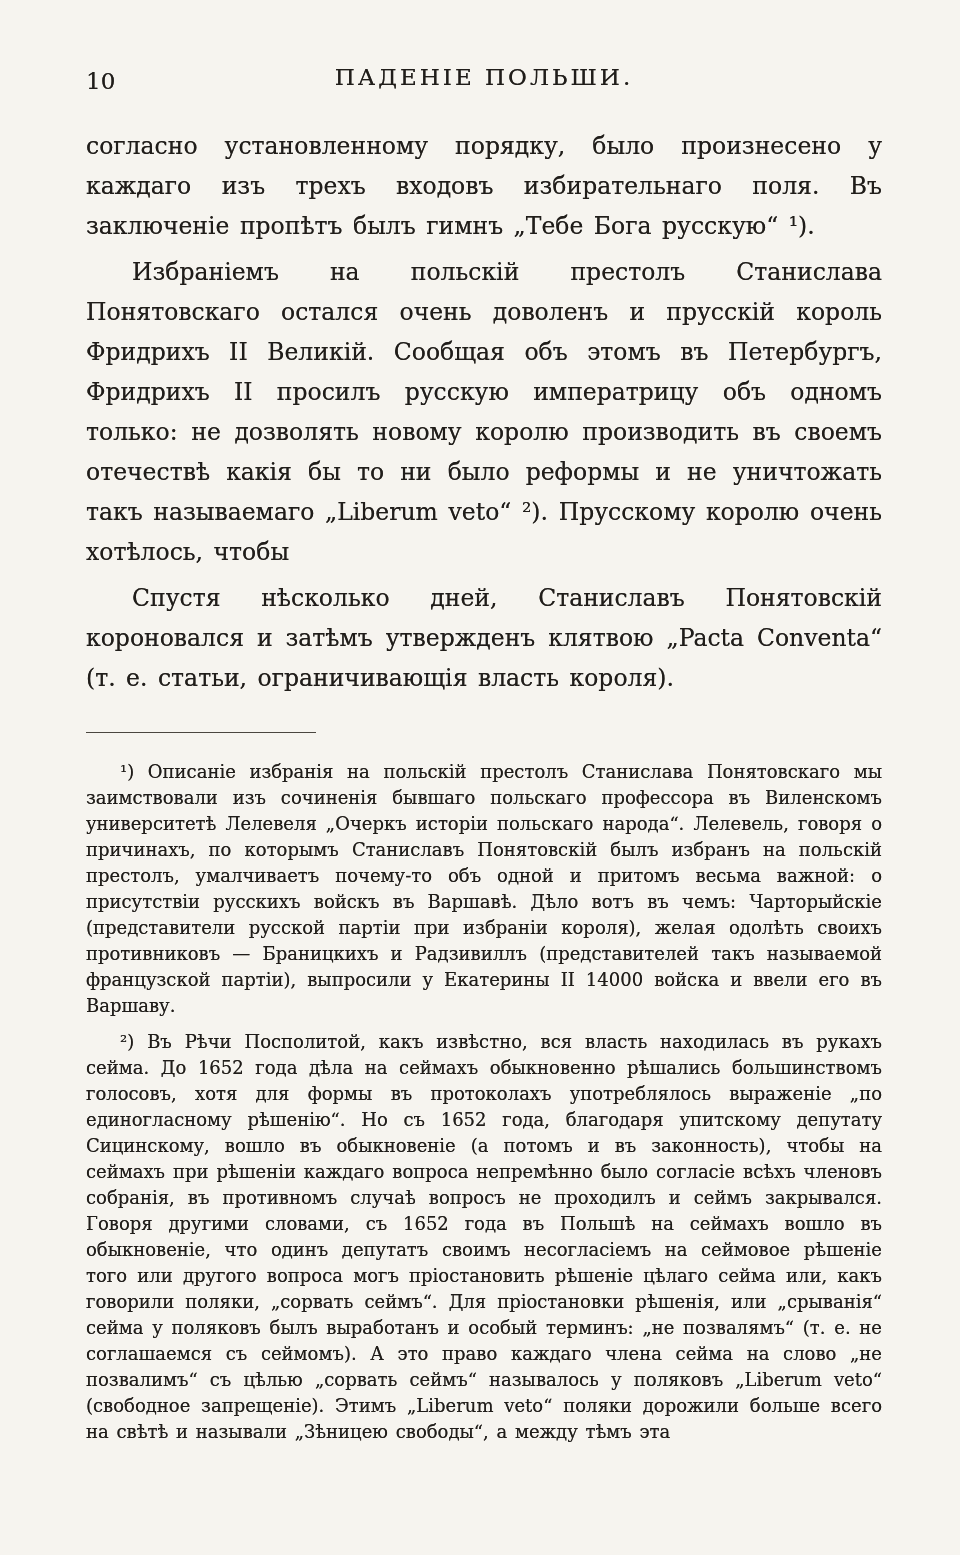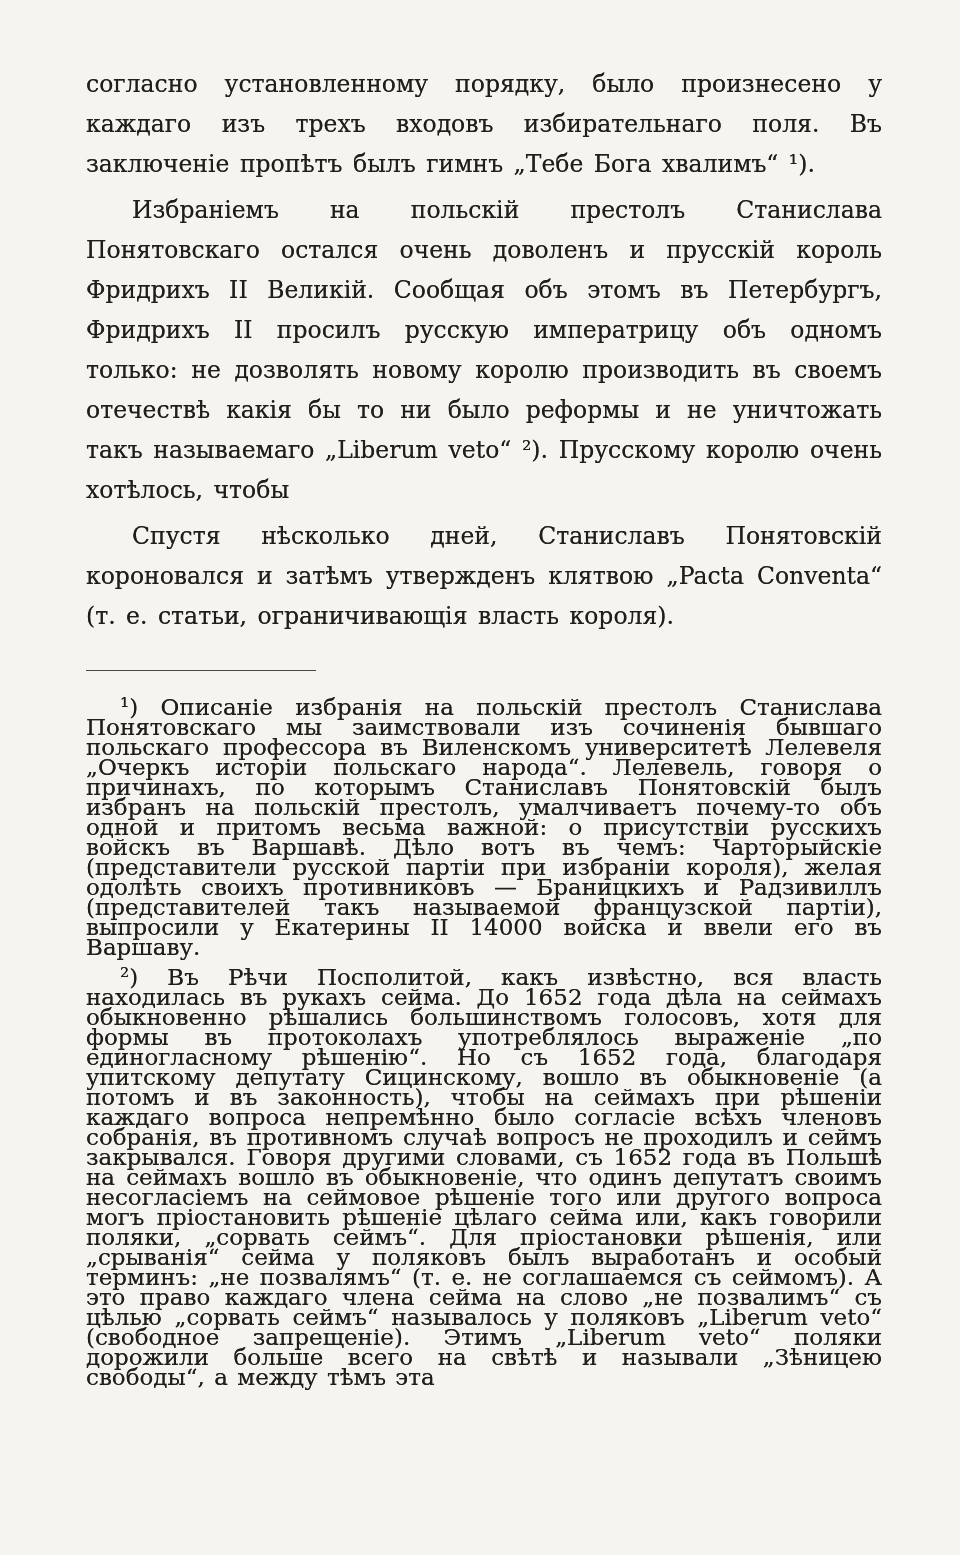--- a/index.html
+++ b/index.html
@@ -50,38 +50,42 @@
   .body-text p.no-indent {
     text-indent: 0;
   }
   .footnote-rule {
     border: 0;
     border-top: 1.5px solid #4a463f;
     width: 230px;
     margin: 34px 0 26px 0;
   }
   .footnotes {
-    font-size: 23px;
-    line-height: 20px;
+    font-size: 18px;
+    line-height: 26px;
     text-align: justify;
     word-spacing: 2px;
   }
   .footnotes p {
     margin: 0 0 10px 0;
     text-indent: 34px;
   }
 </style>
 </head>
 <body>
 
 <div class="scan-page">
 
+  <header class="page-header">
+    <span class="page-number">10</span>
+    <span class="running-title">ПАДЕНІЕ ПОЛЬШИ.</span>
+  </header>
 
   <main class="body-text">
-    <p class="no-indent">согласно установленному порядку, было произнесено у каждаго изъ трехъ входовъ избирательнаго поля. Въ заключеніе пропѣтъ былъ гимнъ „Тебе Бога хвалимъ“ ¹).</p>
+    <p class="no-indent">согласно установленному порядку, было произнесено у каждаго изъ трехъ входовъ избирательнаго поля. Въ заключеніе пропѣтъ былъ гимнъ „Тебе Бога русскую“ ¹).</p>
     <p>Избраніемъ на польскій престолъ Станислава Понятовскаго остался очень доволенъ и прусскій король Фридрихъ II Великій. Сообщая объ этомъ въ Петербургъ, Фридрихъ II просилъ русскую императрицу объ одномъ только: не дозволять новому королю производить въ своемъ отечествѣ какія бы то ни было реформы и не уничтожать такъ называемаго „Liberum veto“ ²). Прусскому королю очень хотѣлось,  чтобы</p>
     <p>Спустя нѣсколько дней, Станиславъ Понятовскій короновался и затѣмъ утвержденъ клятвою „Pacta Conventa“ (т. е. статьи, ограничивающія власть короля).</p>
   </main>
 
   <hr class="footnote-rule">
 
   <section class="footnotes">
     <p>¹) Описаніе избранія на польскій престолъ Станислава Понятовскаго мы заимствовали изъ сочиненія бывшаго польскаго профессора въ Виленскомъ университетѣ Лелевеля „Очеркъ исторіи польскаго народа“. Лелевель, говоря о причинахъ, по которымъ Станиславъ Понятовскій былъ избранъ на польскій престолъ, умалчиваетъ почему-то объ одной и притомъ весьма важной: о присутствіи русскихъ войскъ въ Варшавѣ. Дѣло вотъ въ чемъ: Чарторыйскіе (представители русской партіи при избраніи короля), желая одолѣть своихъ противниковъ — Браницкихъ и Радзивиллъ (представителей такъ называемой французской партіи), выпросили у Екатерины II 14000 войска и ввели его въ Варшаву.</p>
     <p>²) Въ Рѣчи Посполитой, какъ извѣстно, вся власть находилась въ рукахъ сейма. До 1652 года дѣла на сеймахъ обыкновенно рѣшались большинствомъ голосовъ, хотя для формы въ протоколахъ употреблялось выраженіе „по единогласному рѣшенію“. Но съ 1652 года, благодаря упитскому депутату Сицинскому, вошло въ обыкновеніе (а потомъ и въ законность), чтобы на сеймахъ при рѣшеніи каждаго вопроса непремѣнно было согласіе всѣхъ членовъ собранія, въ противномъ случаѣ вопросъ не проходилъ и сеймъ закрывался. Говоря другими словами, съ 1652 года въ Польшѣ на сеймахъ вошло въ обыкновеніе, что одинъ депутатъ своимъ несогласіемъ на сеймовое рѣшеніе того или другого вопроса могъ пріостановить рѣшеніе цѣлаго сейма или, какъ говорили поляки, „сорвать сеймъ“. Для пріостановки рѣшенія, или „срыванія“ сейма у поляковъ былъ выработанъ и особый терминъ: „не позвалямъ“ (т. е. не соглашаемся съ сеймомъ). А это право каждаго члена сейма на слово „не позвалимъ“ съ цѣлью „сорвать сеймъ“ называлось у поляковъ „Liberum veto“ (свободное запрещеніе). Этимъ „Liberum veto“ поляки дорожили больше всего на свѣтѣ и называли „Зѣницею свободы“, а между тѣмъ эта</p>
   </section>

